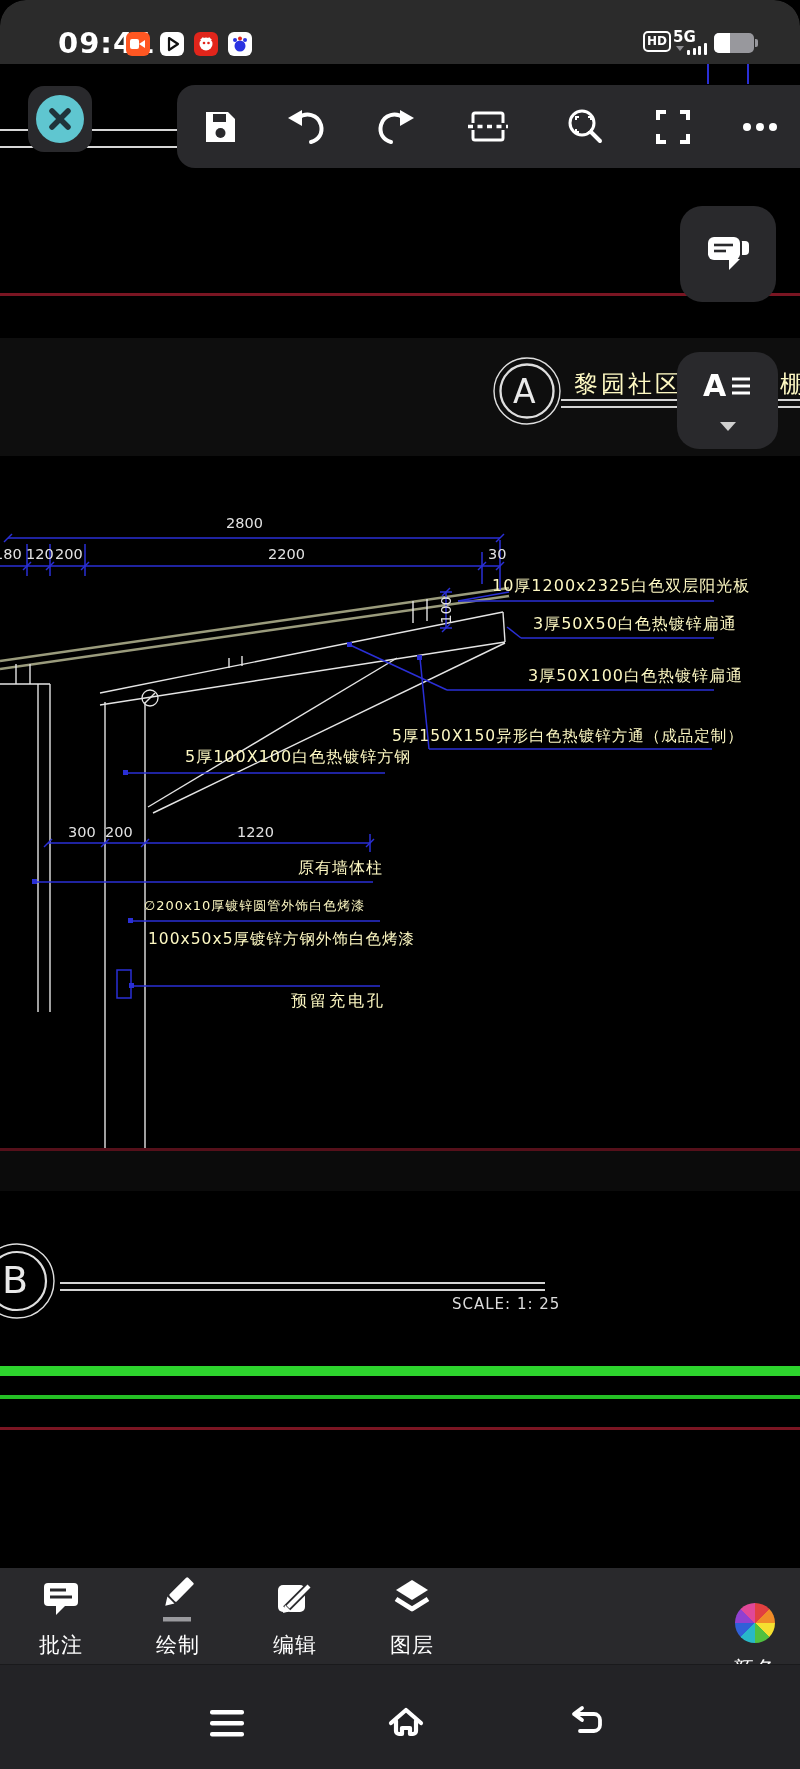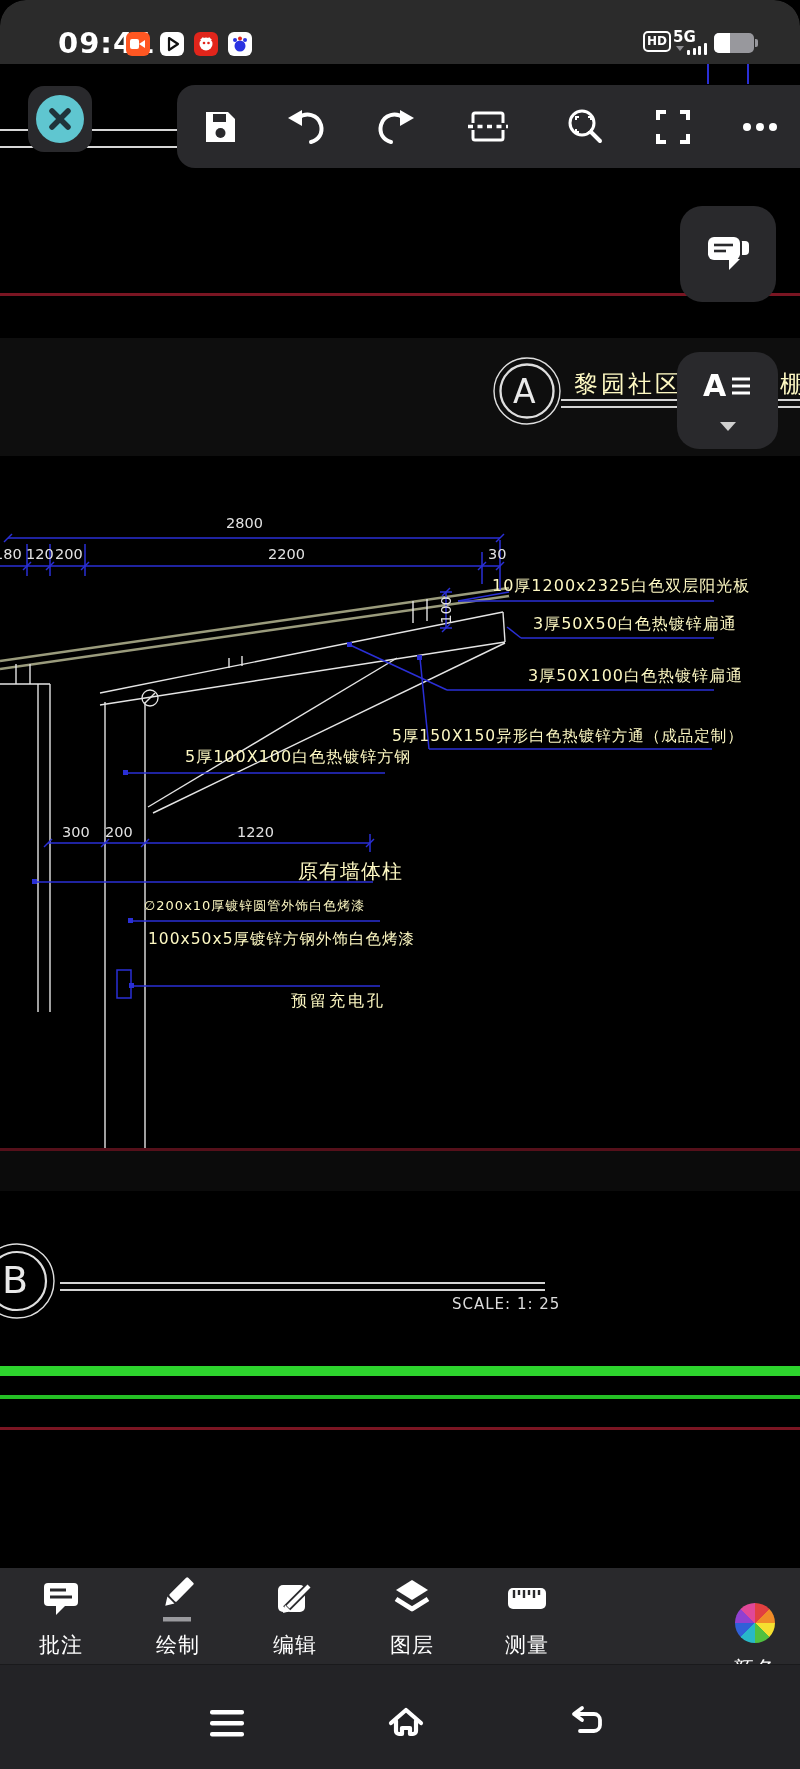--- a/index.html
+++ b/index.html
@@ -296,30 +296,30 @@
     </g>
   </svg>
 
   <span class="t dim" style="left:226px;top:515px;">2800</span>
   <span class="t dim" style="left:-6px;top:546px;">180</span>
   <span class="t dim" style="left:26px;top:546px;">120</span>
   <span class="t dim" style="left:55px;top:546px;">200</span>
   <span class="t dim" style="left:268px;top:546px;">2200</span>
   <span class="t dim" style="left:488px;top:546px;">30</span>
   <span class="t dim" style="left:428px;top:602px;width:36px;text-align:center;transform:rotate(-90deg);">100</span>
-  <span class="t dim" style="left:62px;top:824px;text-align:right;">300</span>
+  <span class="t dim" style="left:68px;top:824px;text-align:right;">300</span>
   <span class="t dim" style="left:105px;top:824px;">200</span>
   <span class="t dim" style="left:237px;top:824px;">1220</span>
 
   <span class="t lbl" style="left:492px;top:576px;">10厚1200x2325白色双层阳光板</span>
   <span class="t lbl" style="left:533px;top:614px;">3厚50X50白色热镀锌扁通</span>
   <span class="t lbl" style="left:528px;top:666px;">3厚50X100白色热镀锌扁通</span>
   <span class="t lbl" style="left:392px;top:726px;font-size:15.5px;">5厚150X150异形白色热镀锌方通（成品定制）</span>
   <span class="t lbl" style="left:185px;top:747px;">5厚100X100白色热镀锌方钢</span>
-  <span class="t lbl" style="left:298px;top:858px;font-size:20px;">原有墙体柱</span>
+  <span class="t lbl" style="left:298px;top:858px;font-size:16px;">原有墙体柱</span>
   <span class="t lbl" style="left:144px;top:897px;font-size:13px;">∅200x10厚镀锌圆管外饰白色烤漆</span>
   <span class="t lbl" style="left:148px;top:929px;font-size:15.5px;">100x50x5厚镀锌方钢外饰白色烤漆</span>
   <span class="t lbl" style="left:291px;top:991px;letter-spacing:3px;">预留充电孔</span>
 
   <svg class="mk-svg" style="left:-25px;top:1238px;" width="90" height="90">
     <circle cx="42" cy="43" r="37" stroke="#dedede" stroke-width="1.4" fill="none"></circle>
     <circle cx="42" cy="43" r="29" stroke="#dedede" stroke-width="2.2" fill="none"></circle>
   </svg>
   <span class="t mletter" style="left:2px;top:1258px;font-size:38px;">B</span>
   <div class="dline" style="left:60px;top:1282px;width:485px;"></div>
@@ -355,34 +355,20 @@
       </svg>
       <span class="bt-label">编辑</span>
     </div>
     <div class="bt-item" style="left:366px;">
       <svg width="44" height="48">
         <polygon points="22,3 38,13 22,23 6,13" fill="#fff"></polygon>
         <path d="M6 22 L22 32 L38 22" stroke="#fff" stroke-width="5" fill="none" stroke-linejoin="round"></path>
       </svg>
       <span class="bt-label">图层</span>
     </div>
-    <div class="bt-item" style="left:481px;">
-      <svg width="44" height="48">
-        <rect x="3" y="11" width="38" height="21" rx="5" fill="#fff"></rect>
-        <g stroke="#29292c" stroke-width="2.4">
-          <line x1="9" y1="13" x2="9" y2="21"></line>
-            <line x1="14" y1="13" x2="14" y2="18"></line>
-          <line x1="19" y1="13" x2="19" y2="21"></line>
-            <line x1="24" y1="13" x2="24" y2="18"></line>
-          <line x1="29" y1="13" x2="29" y2="21"></line>
-            <line x1="34" y1="13" x2="34" y2="18"></line>
-        </g>
-      </svg>
-      <span class="bt-label">测量</span>
-    </div>
     <div class="bt-item" style="left:709px;margin-top:24px;">
       <span class="cwheel"></span>
       <span class="bt-label">颜色</span>
     </div>
   </div>
 
   <div class="nav-bar">
     <svg class="nav-btn" style="left:206px;" width="44" height="44">
       <g>
         <rect x="4" y="7" width="34" height="4.5" rx="2" fill="#fff"></rect>

